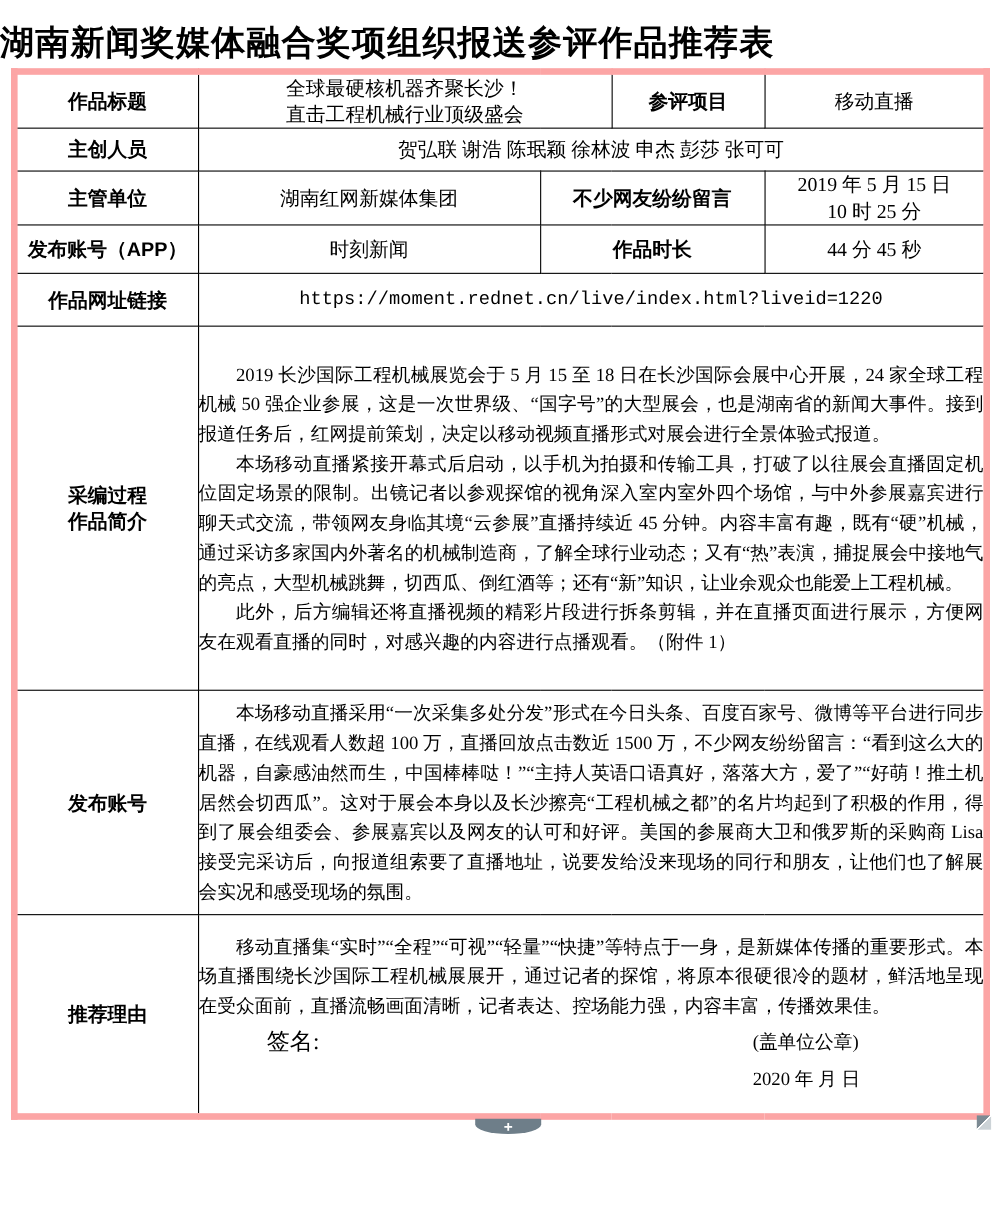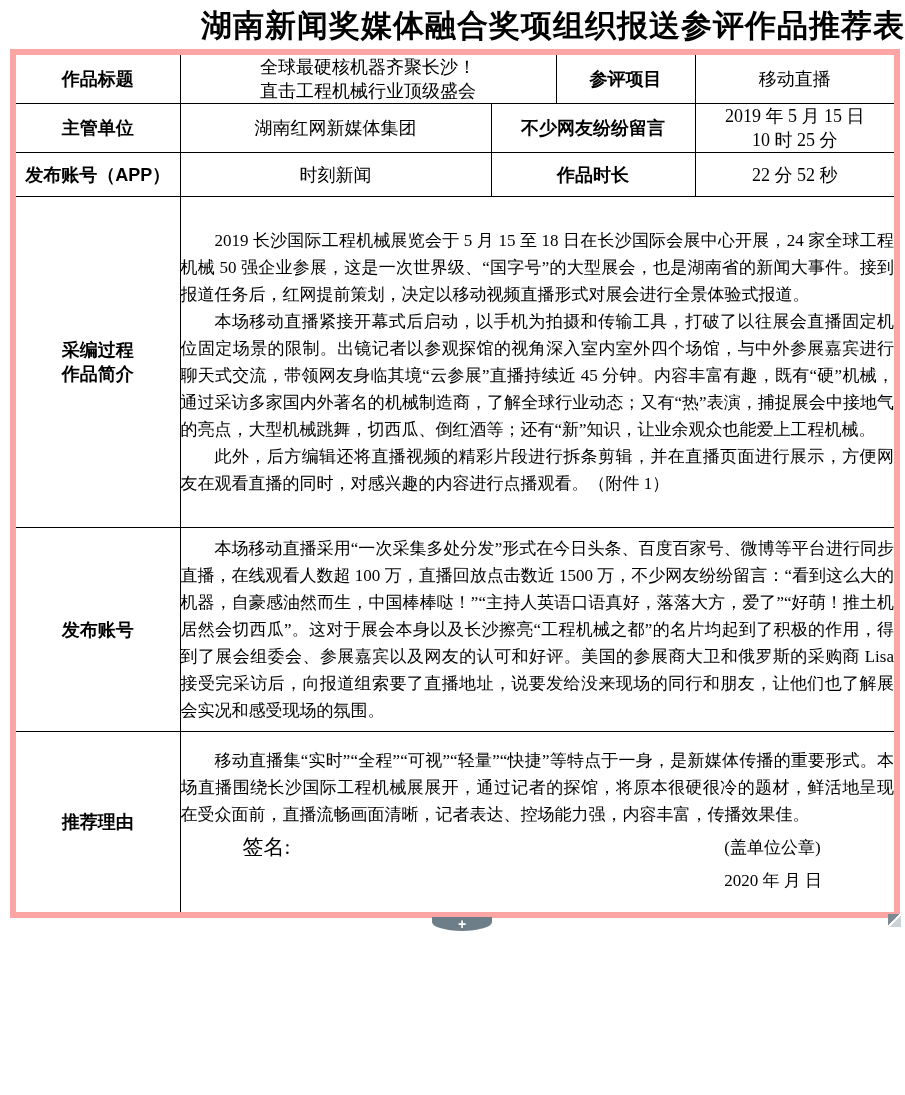--- a/index.html
+++ b/index.html
@@ -4,21 +4,21 @@
 <style>
   html,body{margin:0;padding:0;}
   body{
     width:905px;height:1095px;background:#ffffff;color:#000;
     font-family:"Liberation Serif", serif;
     -webkit-font-smoothing:antialiased;
   }
   #page{position:relative;width:905px;height:1095px;overflow:hidden;background:#fff;}
 
   .page-title{
-    margin:0;padding:7px 0 4px 0;text-align:right;
+    margin:0;padding:20px 0 4px 0;text-align:left;
     font-family:"Liberation Sans", sans-serif;
     font-weight:bold;font-size:31px;line-height:38px;letter-spacing:1px;color:#000;
   }
 
   table.form{
     border-collapse:collapse;table-layout:fixed;
     margin-left:10px;width:884px;
     border:6px solid #fca5a5;
   }
   table.form td{
@@ -38,21 +38,21 @@
   }
   .txt{
     vertical-align:top;padding:12px 14px 4px 14px;
     font-size:17px;line-height:27px;text-align:justify;
   }
   .txt p{margin:0;text-indent:2em;}
   .two-line div{line-height:24px;}
 
   .sig-row{display:flex;align-items:flex-start;margin-top:3px;}
   .sig-label{margin-left:62px;text-indent:0;font-size:21px;line-height:32px;}
-  .seal-block{margin-left:auto;margin-right:72px;text-align:left;font-size:17px;line-height:33px;text-indent:0;}
+  .seal-block{margin-left:auto;margin-right:112px;text-align:left;font-size:17px;line-height:33px;text-indent:0;}
 
   .below-table{position:relative;width:905px;height:30px;}
   .add-btn{
     position:absolute;left:432px;top:-1px;width:60px;height:14px;
     background:#6e7e89;border:none;cursor:pointer;padding:0;
     border-radius:0 0 30px 30px / 0 0 9px 9px;
     color:#ffffff;font-family:"Liberation Sans", sans-serif;
     font-weight:bold;font-size:14px;line-height:12px;text-align:center;
   }
   .resize-handle{
@@ -80,39 +80,47 @@
         <tr>
       <td class="lbl" style="height:48px">作品标题</td>
       <td class="val two-line" colspan="2">
         <div>全球最硬核机器齐聚长沙！</div>
         <div>直击工程机械行业顶级盛会</div>
       </td>
       <td class="lbl">参评项目</td>
       <td class="val">移动直播</td>
     </tr>
 
+    <tr>
+      <td class="lbl" style="height:38px">主创人员</td>
+      <td class="val" colspan="4">贺弘联 谢浩 陈珉颖 徐林波 申杰 彭莎 张可可</td>
+    </tr>
 
 
     <tr>
       <td class="lbl" style="height:47px">主管单位</td>
       <td class="val">湖南红网新媒体集团</td>
       <td class="lbl" colspan="2">不少网友纷纷留言</td>
       <td class="val two-line">
         <div>2019 年 5 月 15 日</div>
         <div>10 时 25 分</div>
       </td>
     </tr>
 
     <tr>
       <td class="lbl" style="height:43px">发布账号（APP）</td>
       <td class="val">时刻新闻</td>
       <td class="lbl" colspan="2">作品时长</td>
-      <td class="val">22 分 52 秒</td>
+      <td class="val">44 分 45 秒</td>
     </tr>
 
+    <tr>
+      <td class="lbl" style="height:47px">作品网址链接</td>
+      <td class="url-val" colspan="4">https://moment.rednet.cn/live/index.html?liveid=1220</td>
+    </tr>
 
     <tr>
       <td class="lbl two-line" style="height:330px">
         <div>采编过程</div>
         <div>作品简介</div>
       </td>
       <td class="txt" colspan="4">
             <p>2019 长沙国际工程机械展览会于 5 月 15 至 18 日在长沙国际会展中心开展，24 家全球工程机械 50 强企业参展，这是一次世界级、“国字号”的大型展会，也是湖南省的新闻大事件。接到报道任务后，红网提前策划，决定以移动视频直播形式对展会进行全景体验式报道。</p>
             <p>本场移动直播紧接开幕式后启动，以手机为拍摄和传输工具，打破了以往展会直播固定机位固定场景的限制。出镜记者以参观探馆的视角深入室内室外四个场馆，与中外参展嘉宾进行聊天式交流，带领网友身临其境“云参展”直播持续近 45 分钟。内容丰富有趣，既有“硬”机械，通过采访多家国内外著名的机械制造商，了解全球行业动态；又有“热”表演，捕捉展会中接地气的亮点，大型机械跳舞，切西瓜、倒红酒等；还有“新”知识，让业余观众也能爱上工程机械。</p>
             <p>此外，后方编辑还将直播视频的精彩片段进行拆条剪辑，并在直播页面进行展示，方便网友在观看直播的同时，对感兴趣的内容进行点播观看。（附件 1）</p>

